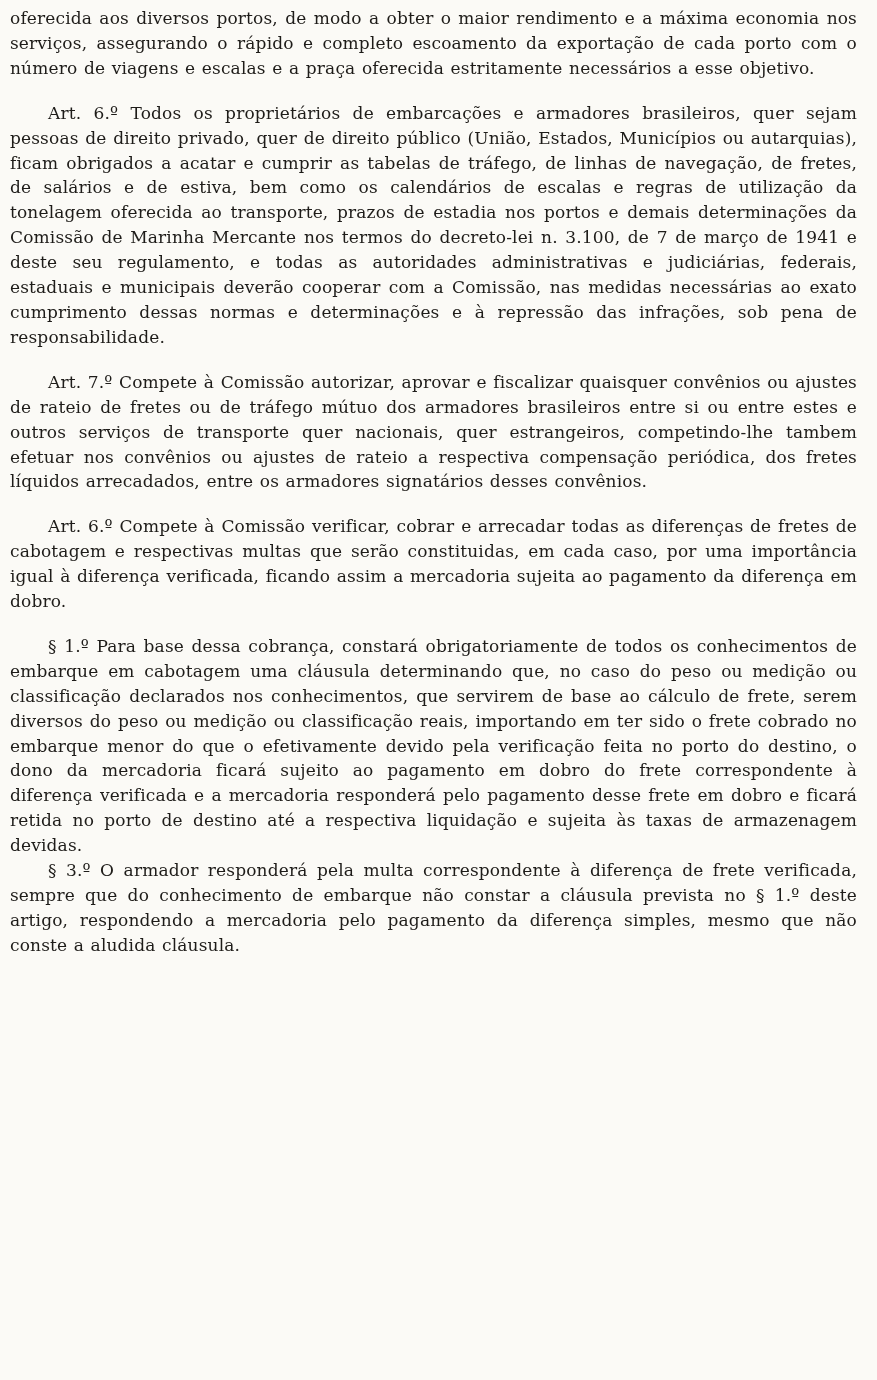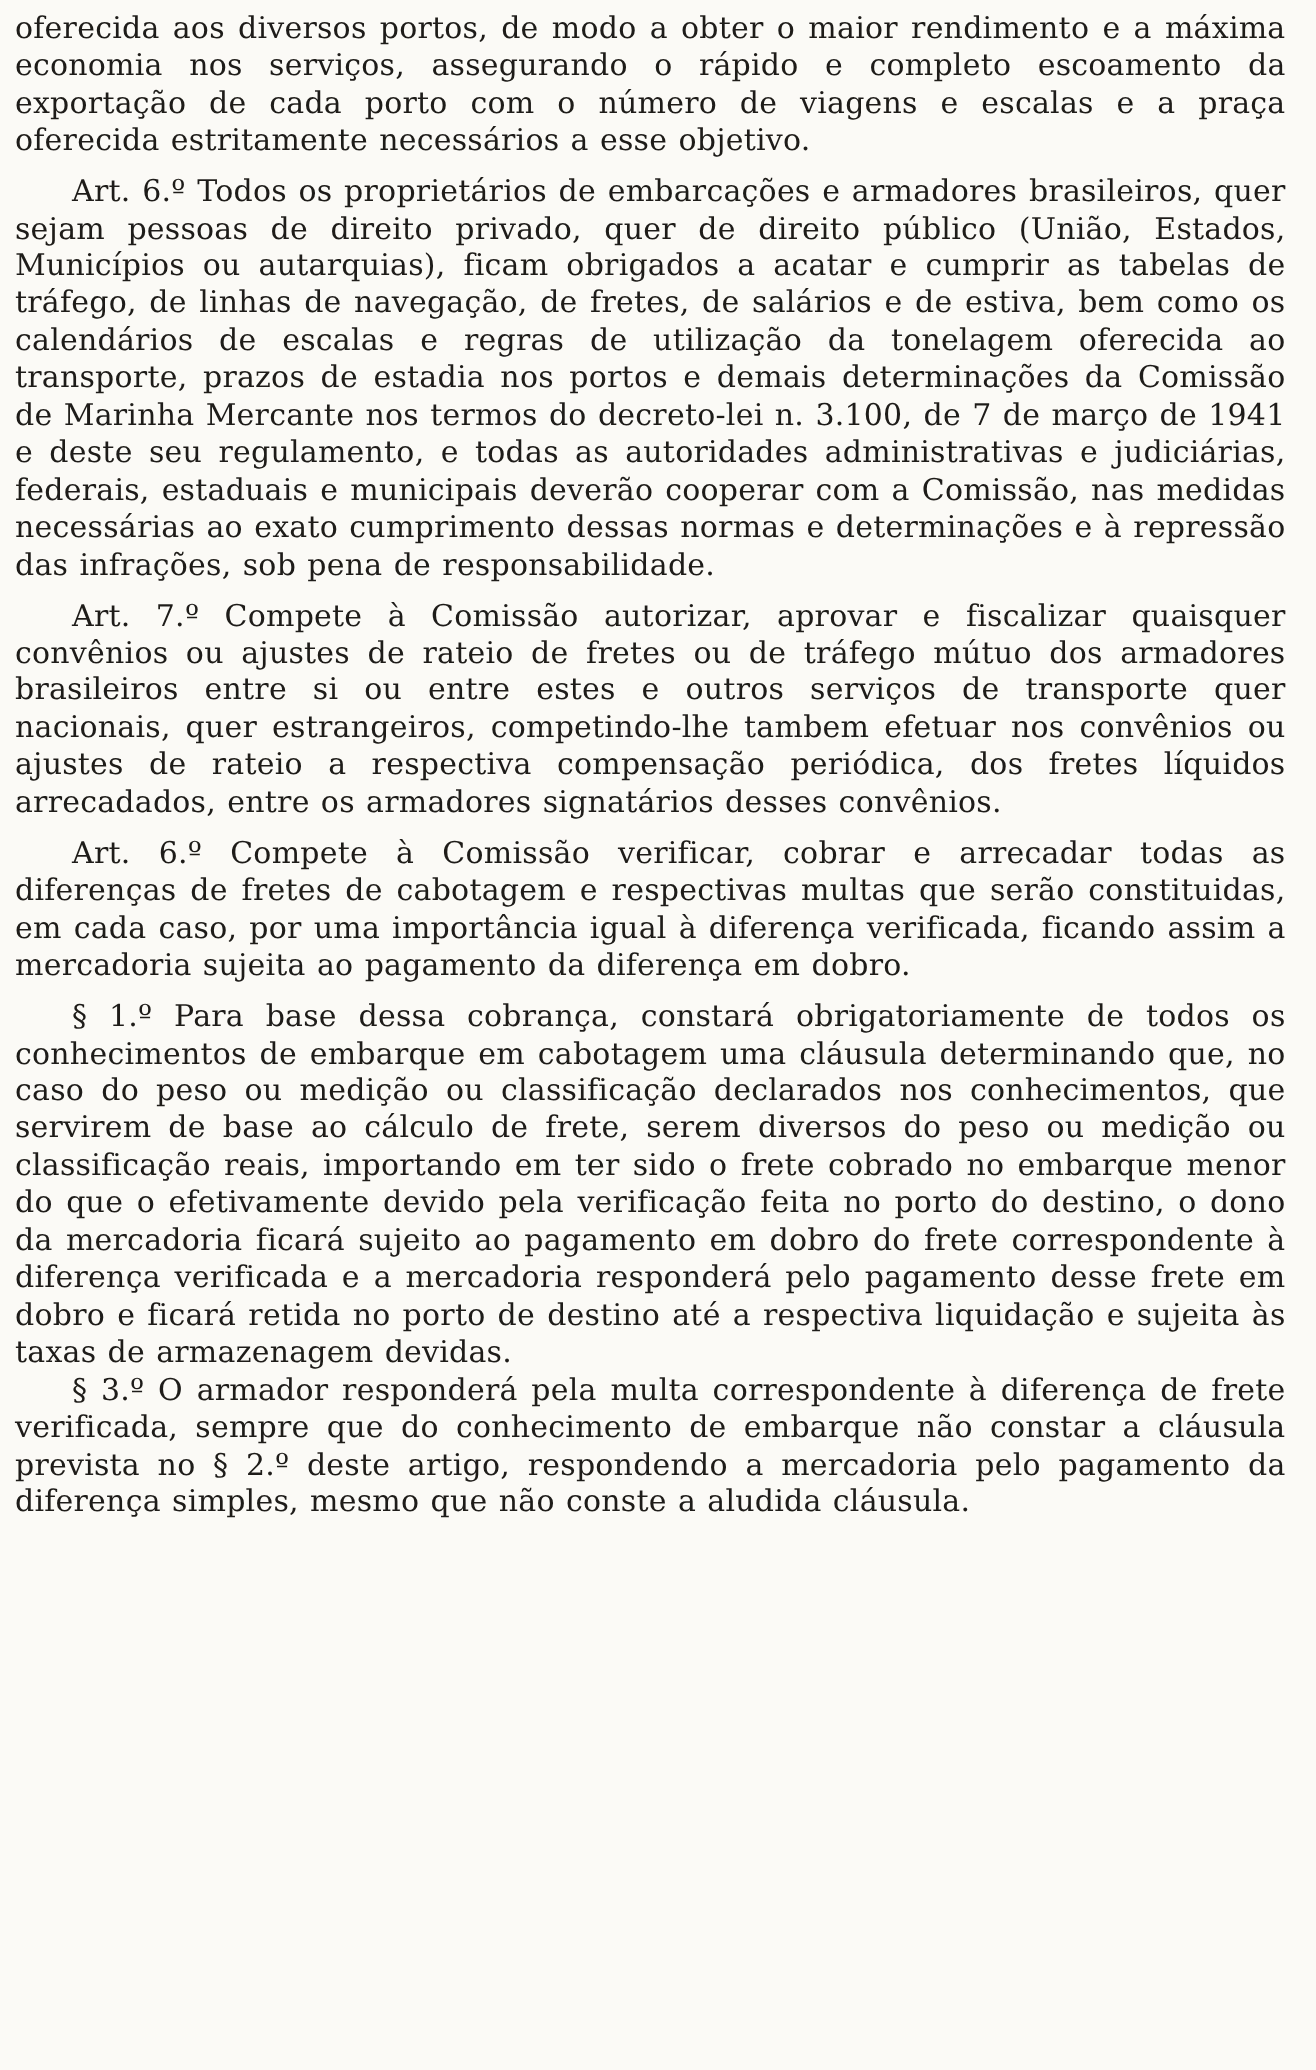--- a/index.html
+++ b/index.html
@@ -12,40 +12,40 @@
     background: #fbfaf6;
     font-family: "DejaVu Serif", "Liberation Serif", serif;
     color: #1e1c19;
     overflow: hidden;
   }
   .page {
     box-sizing: border-box;
     width: 877px;
     height: 1380px;
     padding: 6px 20px 6px 10px;
-    font-size: 20px;
+    font-size: 17px;
     line-height: 24.9px;
     text-align: justify;
     letter-spacing: 0.15px;
     word-spacing: 1px;
   }
   .page p {
     margin: 0;
     text-indent: 38px;
   }
   .page p.noindent {
     text-indent: 0;
   }
   .page p.gap {
-    margin-top: 9px;
+    margin-top: 20px;
   }
 </style>
 </head>
 <body>
 
 <div class="page">
   <p class="noindent">oferecida aos diversos portos, de modo a obter o maior rendimento e a máxima economia nos serviços, assegurando o rápido e completo escoamento da exportação de cada porto com o número de viagens e escalas e a praça oferecida estritamente necessários a esse objetivo.</p>
   <p class="gap">Art. 6.º Todos os proprietários de embarcações e armadores brasileiros, quer sejam pessoas de direito privado, quer de direito público (União, Estados, Municípios ou autarquias), ficam obrigados a acatar e cumprir as tabelas de tráfego, de linhas de navegação, de fretes, de salários e de estiva, bem como os calendários de escalas e regras de utilização da tonelagem oferecida ao transporte, prazos de estadia nos portos e demais determinações da Comissão de Marinha Mercante nos termos do decreto-lei n. 3.100, de 7 de março de 1941 e deste seu regulamento, e todas as autoridades administrativas e judiciárias, federais, estaduais e municipais deverão cooperar com a Comissão, nas medidas necessárias ao exato cumprimento dessas normas e determinações e à repressão das infrações, sob pena de responsabilidade.</p>
   <p class="gap">Art. 7.º Compete à Comissão autorizar, aprovar e fiscalizar quaisquer convênios ou ajustes de rateio de fretes ou de tráfego mútuo dos armadores brasileiros entre si ou entre estes e outros serviços de transporte quer nacionais, quer estrangeiros, competindo-lhe tambem efetuar nos convênios ou ajustes de rateio a respectiva compensação periódica, dos fretes líquidos arrecadados, entre os armadores signatários desses convênios.</p>
   <p class="gap">Art. 6.º Compete à Comissão verificar, cobrar e arrecadar todas as diferenças de fretes de cabotagem e respectivas multas que serão constituidas, em cada caso, por uma importância igual à diferença verificada, ficando assim a mercadoria sujeita ao pagamento da diferença em dobro.</p>
   <p class="gap">§ 1.º Para base dessa cobrança, constará obrigatoriamente de todos os conhecimentos de embarque em cabotagem uma cláusula determinando que, no caso do peso ou medição ou classificação declarados nos conhecimentos, que servirem de base ao cálculo de frete, serem diversos do peso ou medição ou classificação reais, importando em ter sido o frete cobrado no embarque menor do que o efetivamente devido pela verificação feita no porto do destino, o dono da mercadoria ficará sujeito ao pagamento em dobro do frete correspondente à diferença verificada e a mercadoria responderá pelo pagamento desse frete em dobro e ficará retida no porto de destino até a respectiva liquidação e sujeita às taxas de armazenagem devidas.</p>
-  <p>§ 3.º O armador responderá pela multa correspondente à diferença de frete verificada, sempre que do conhecimento de embarque não constar a cláusula prevista no § 2.º deste artigo, respondendo a mercadoria pelo pagamento da diferença simples, mesmo que não conste a aludida cláusula.</p>
+  <p>§ 3.º O armador responderá pela multa correspondente à diferença de frete verificada, sempre que do conhecimento de embarque não constar a cláusula prevista no § 1.º deste artigo, respondendo a mercadoria pelo pagamento da diferença simples, mesmo que não conste a aludida cláusula.</p>
 </div>
 
 </body></html>

